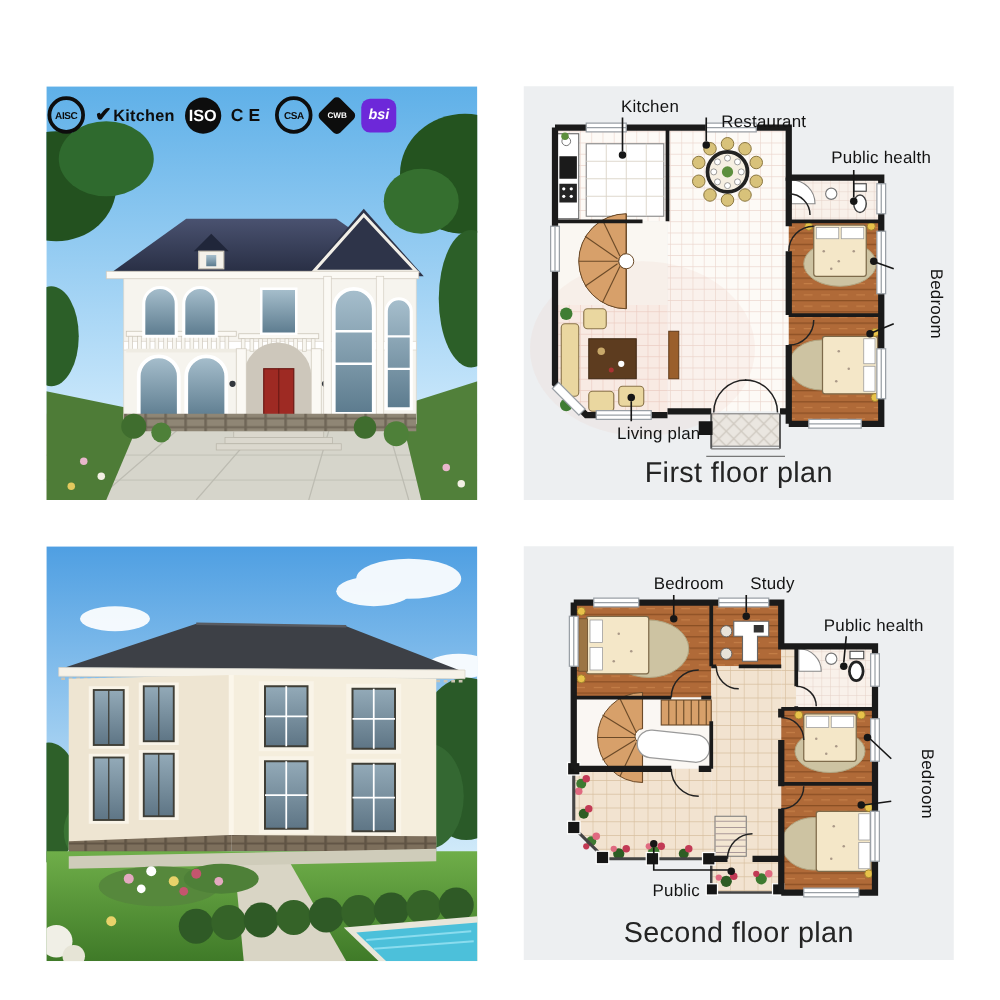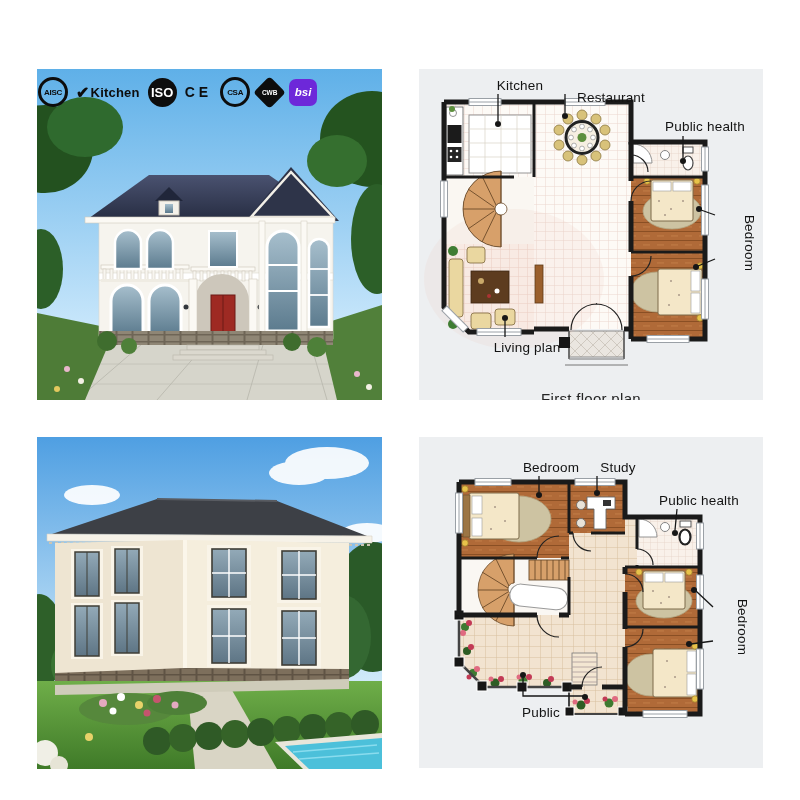--- a/index.html
+++ b/index.html
@@ -26,21 +26,21 @@
   .b-verified{flex-direction:column;font-weight:800;}
   .b-verified .row{display:flex;align-items:center;font-size:13px;letter-spacing:.2px;}
   .b-verified .check{font-size:16px;margin-right:1px;}
   .b-ce{font-size:14px;font-weight:700;letter-spacing:4px;}
   .b-cwb{width:23px;height:23px;background:#0d0d0d;transform:rotate(45deg);border-radius:4px;}
   .b-cwb span{transform:rotate(-45deg);color:#fff;font-size:6.5px;font-weight:800;}
   .b-bsi{width:28px;height:27px;background:#6d28d9;border-radius:7px;color:#fff;font-size:11.5px;font-weight:800;font-style:italic;}
   
   .pl{position:absolute;transform:translate(-50%,-50%);font-size:13.5px;color:#131313;white-space:nowrap;letter-spacing:.2px;margin-left:22px;}
   .vl{writing-mode:vertical-rl;}
-  .cap{position:absolute;transform:translate(-50%,-50%);font-size:15px;color:#242424;letter-spacing:.3px;white-space:nowrap;margin-top:20px;}
+  .cap{position:absolute;transform:translate(-50%,-50%);font-size:23px;color:#242424;letter-spacing:.3px;white-space:nowrap;}
   .plan svg.plansvg{position:absolute;left:0;top:0;}
 </style>
 </head>
 <body>
 
 <div class="canvas">
 
 
   <figure class="q photo-top">
     <svg class="plansvg" width="345" height="331" viewBox="0 0 345 331">
@@ -722,15 +722,16 @@
         <circle cx="104" cy="238" r="3" stroke="none"></circle>
         <path d="M104,241 V259 H164" fill="none"></path>
         <circle cx="166" cy="260" r="3" stroke="none"></circle>
       </g>
     </svg>
     <div class="pl" style="left:110px;top:30px;">Bedroom</div>
     <div class="pl" style="left:177px;top:30px;">Study</div>
     <div class="pl" style="left:258px;top:63px;">Public health</div>
     <div class="pl vl" style="left:301px;top:190px;">Bedroom</div>
     <div class="pl" style="left:100px;top:275px;">Public</div>
+    <div class="cap" style="left:172px;top:309px;">Second floor plan</div>
   </section>
 
 </div>
 
 </body></html>

